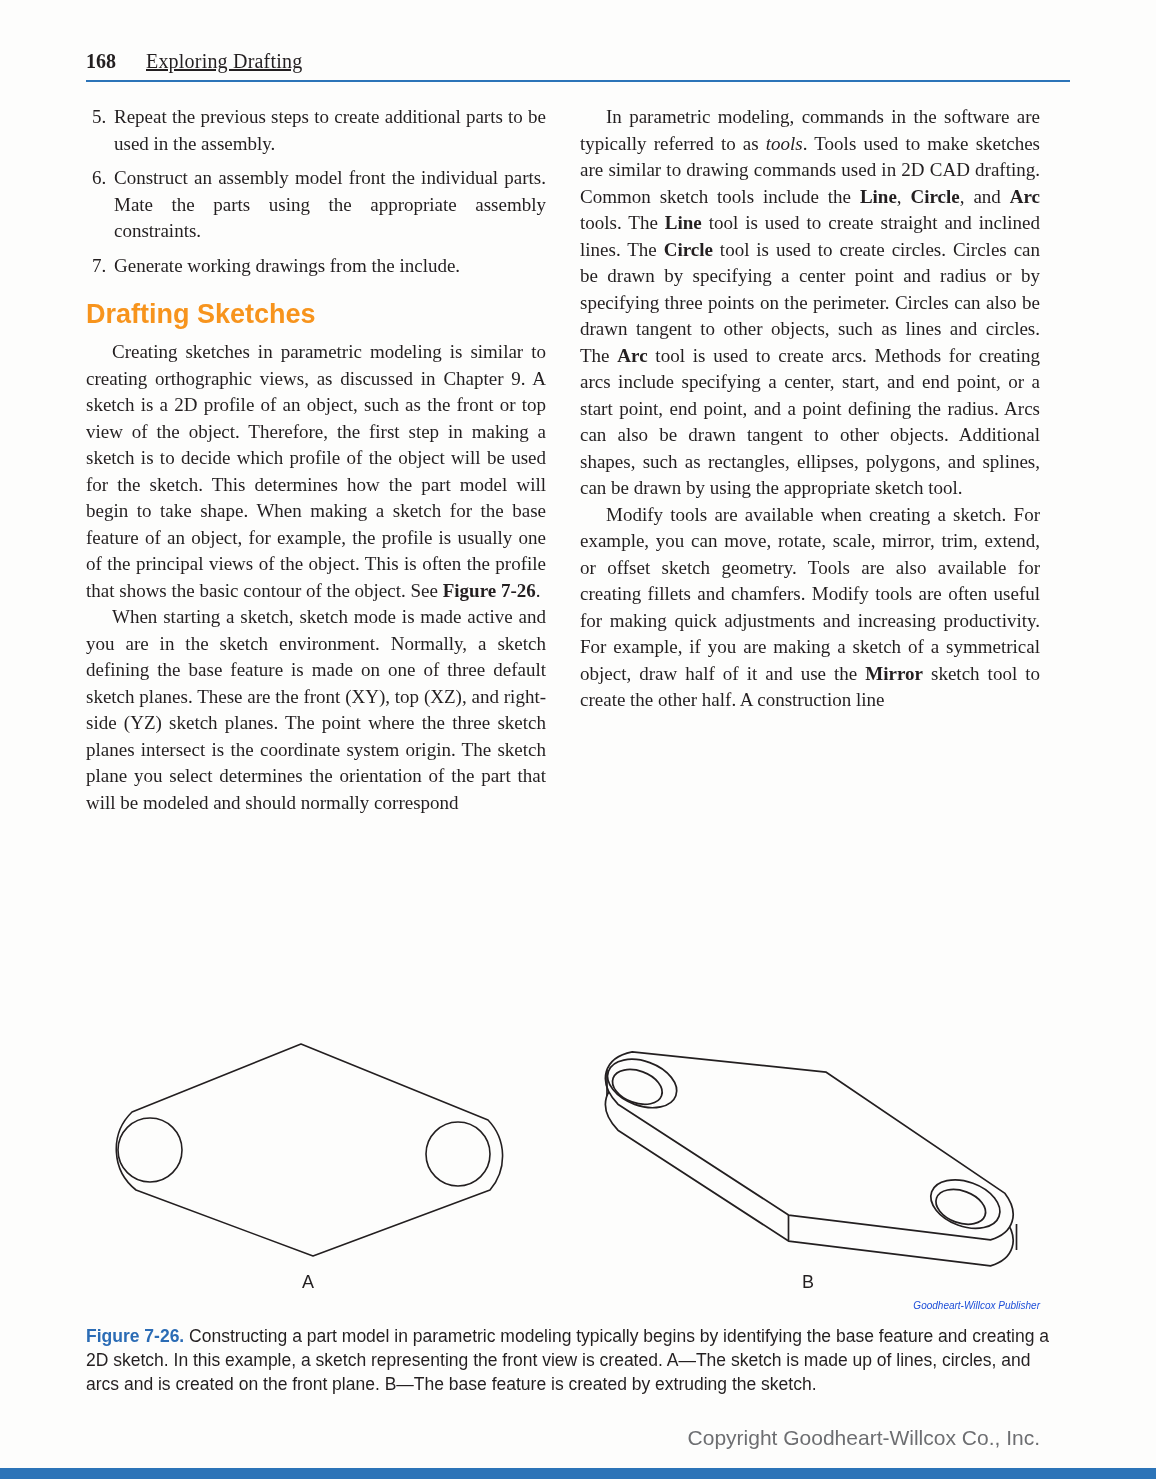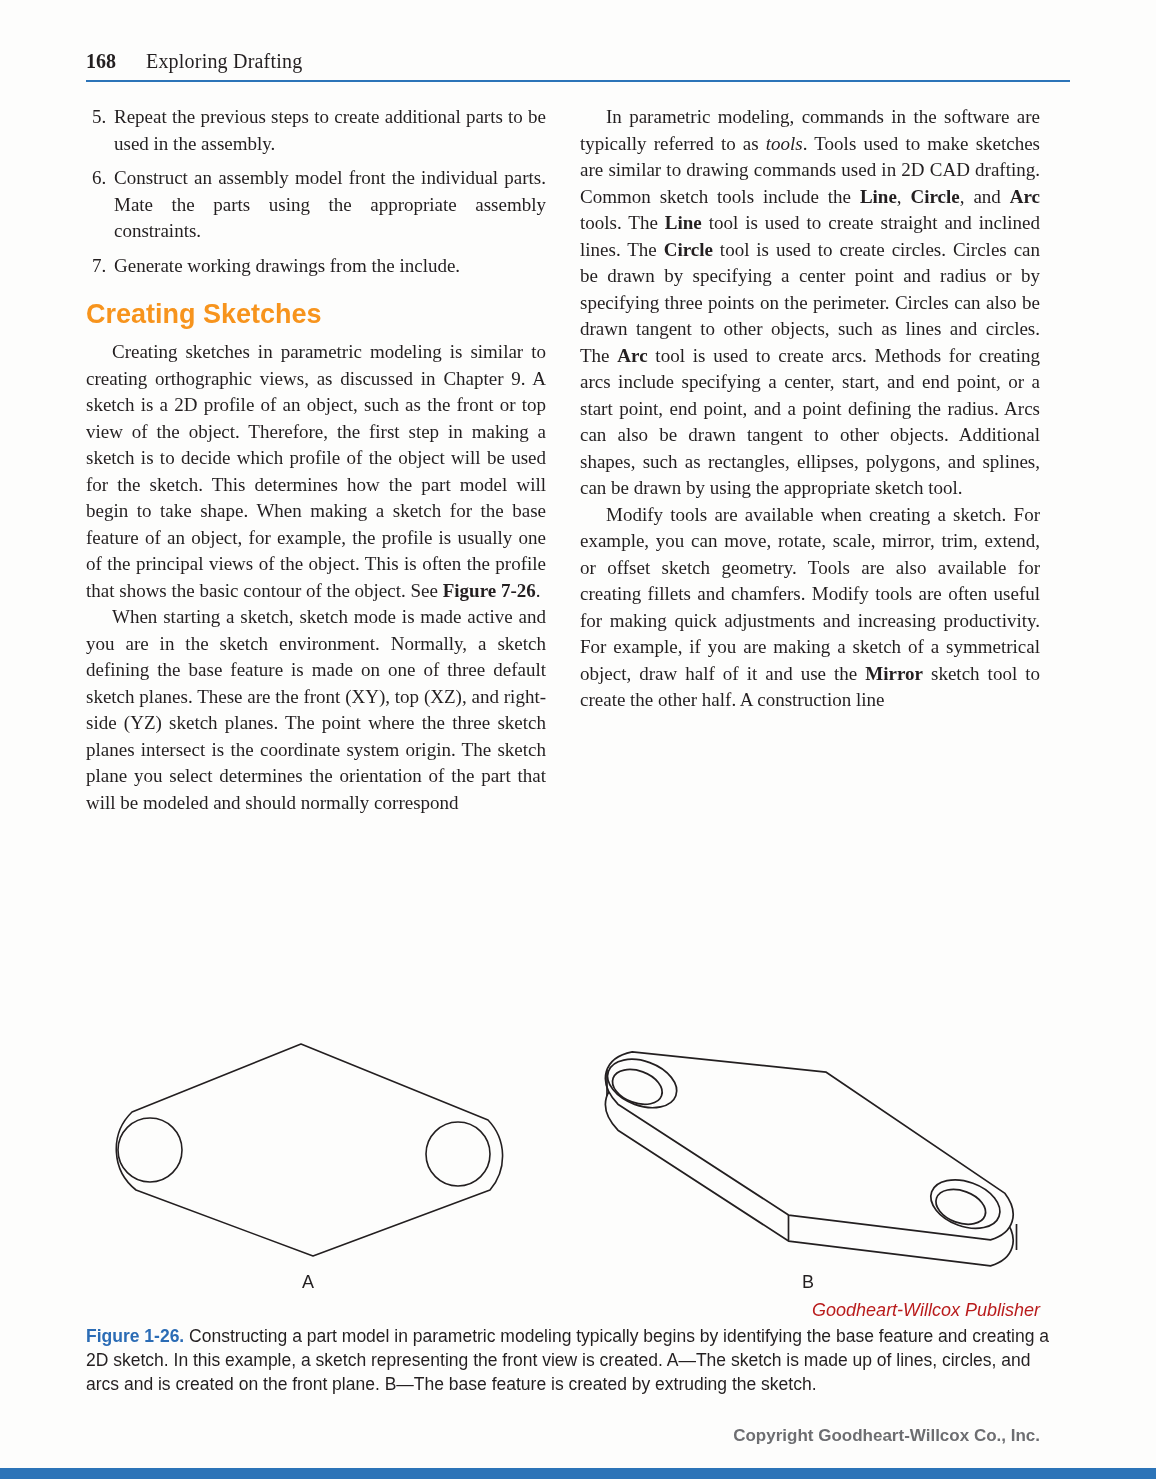--- a/index.html
+++ b/index.html
@@ -19,21 +19,21 @@
     font-family:"Liberation Serif","DejaVu Serif",serif;
     color:var(--text-dark);
     overflow:hidden;
   }
   .header{
     position:absolute;top:50px;left:86px;right:86px;
     display:flex;align-items:baseline;gap:30px;
     font-size:20px;
   }
   .page-number{font-weight:bold;}
-  .running-title{letter-spacing:0.2px;}
+  .running-title{letter-spacing:0.2px;text-decoration:underline;}
   .header-rule{
     position:absolute;top:80px;left:86px;right:86px;height:2px;
     background:var(--rule-blue);
   }
   .column{
     position:absolute;top:104px;width:460px;
     font-size:19px;line-height:26.5px;text-align:justify;
   }
   .col-left{left:86px;}
   .col-right{left:580px;}
@@ -58,33 +58,33 @@
   .fig-label{
     position:absolute;top:246px;
     font-family:"Liberation Sans","DejaVu Sans",sans-serif;
     font-size:18px;color:var(--text-dark);
   }
   .fig-label-a{left:216px;}
   .fig-label-b{left:716px;}
   .credit{
     position:absolute;top:1300px;right:116px;
     font-family:"Liberation Sans","DejaVu Sans",sans-serif;
-    font-style:italic;font-size:18px;color:#b91c1c;
+    font-style:italic;font-size:10px;color:#1d4ed8;
   }
   .caption{
     position:absolute;top:1324px;left:86px;width:972px;
     font-family:"Liberation Sans","DejaVu Sans",sans-serif;
     font-size:17.5px;line-height:24px;color:var(--text-dark);
     text-align:left;
   }
   .caption .cap-label{color:var(--caption-blue);font-weight:bold;}
   .footer{
     position:absolute;top:1426px;right:116px;
     font-family:"Liberation Sans","DejaVu Sans",sans-serif;
-    font-size:17px;color:var(--footer-gray);font-weight:bold;
+    font-size:21px;color:var(--footer-gray);
   }
   .bottom-bar{
     position:absolute;bottom:0;left:0;right:0;height:11px;
     background:var(--rule-blue);
   }
   svg{display:block;}
 </style>
 </head>
 <body>
 
@@ -104,21 +104,21 @@
       </div>
       <div class="num-item">
         <span class="num">6.</span>
         <span class="num-text">Construct an assembly model front the individual parts. Mate the parts using the appropriate assembly constraints.</span>
       </div>
       <div class="num-item">
         <span class="num">7.</span>
         <span class="num-text">Generate working drawings from the include.</span>
       </div>
     </div>
-    <h2 class="section-heading">Creating Sketches</h2>
+    <h2 class="section-heading">Drafting Sketches</h2>
     <p class="body-para indent">Creating sketches in parametric modeling is similar to creating orthographic views, as discussed in Chapter 9. A sketch is a 2D profile of an object, such as the front or top view of the object. Therefore, the first step in making a sketch is to decide which profile of the object will be used for the sketch. This determines how the part model will begin to take shape. When making a sketch for the base feature of an object, for example, the profile is usually one of the principal views of the object. This is often the profile that shows the basic contour of the object. See <span style="font-weight: bold;">Figure 7-26</span>.</p>
     <p class="body-para indent">When starting a sketch, sketch mode is made active and you are in the sketch environment. Normally, a sketch defining the base feature is made on one of three default sketch planes. These are the front (XY), top (XZ), and right-side (YZ) sketch planes. The point where the three sketch planes intersect is the coordinate system origin. The sketch plane you select determines the orientation of the part that will be modeled and should normally correspond</p>
   </div>
 
   <div class="column col-right">
     <p class="body-para indent">In parametric modeling, commands in the software are typically referred to as <span style="font-style: italic;">tools</span>. Tools used to make sketches are similar to drawing commands used in 2D CAD drafting. Common sketch tools include the <span style="font-weight: bold;">Line</span>, <span style="font-weight: bold;">Circle</span>, and <span style="font-weight: bold;">Arc</span> tools. The <span style="font-weight: bold;">Line</span> tool is used to create straight and inclined lines. The <span style="font-weight: bold;">Circle</span> tool is used to create circles. Circles can be drawn by specifying a center point and radius or by specifying three points on the perimeter. Circles can also be drawn tangent to other objects, such as lines and circles. The <span style="font-weight: bold;">Arc</span> tool is used to create arcs. Methods for creating arcs include specifying a center, start, and end point, or a start point, end point, and a point defining the radius. Arcs can also be drawn tangent to other objects. Additional shapes, such as rectangles, ellipses, polygons, and splines, can be drawn by using the appropriate sketch tool.</p>
     <p class="body-para indent">Modify tools are available when creating a sketch. For example, you can move, rotate, scale, mirror, trim, extend, or offset sketch geometry. Tools are also available for creating fillets and chamfers. Modify tools are often useful for making quick adjustments and increasing productivity. For example, if you are making a sketch of a symmetrical object, draw half of it and use the <span style="font-weight: bold;">Mirror</span> sketch tool to create the other half. A construction line</p>
   </div>
 
   <div class="figure-area">
@@ -151,20 +151,20 @@
       </g>
     </svg>
 
     <span class="fig-label fig-label-a">A</span>
     <span class="fig-label fig-label-b">B</span>
   </div>
 
   <div class="credit">Goodheart-Willcox Publisher</div>
 
   <div class="caption">
-    <span class="cap-label">Figure 1-26.</span><span> Constructing a part model in parametric modeling typically begins by identifying the base feature and creating a 2D sketch. In this example, a sketch representing the front view is created. A—The sketch is made up of lines, circles, and arcs and is created on the front plane. B—The base feature is created by extruding the sketch.</span>
+    <span class="cap-label">Figure 7-26.</span><span> Constructing a part model in parametric modeling typically begins by identifying the base feature and creating a 2D sketch. In this example, a sketch representing the front view is created. A—The sketch is made up of lines, circles, and arcs and is created on the front plane. B—The base feature is created by extruding the sketch.</span>
   </div>
 
   <div class="footer">Copyright Goodheart-Willcox Co., Inc.</div>
 
   <div class="bottom-bar"></div>
 
 </div>
 
 </body></html>

